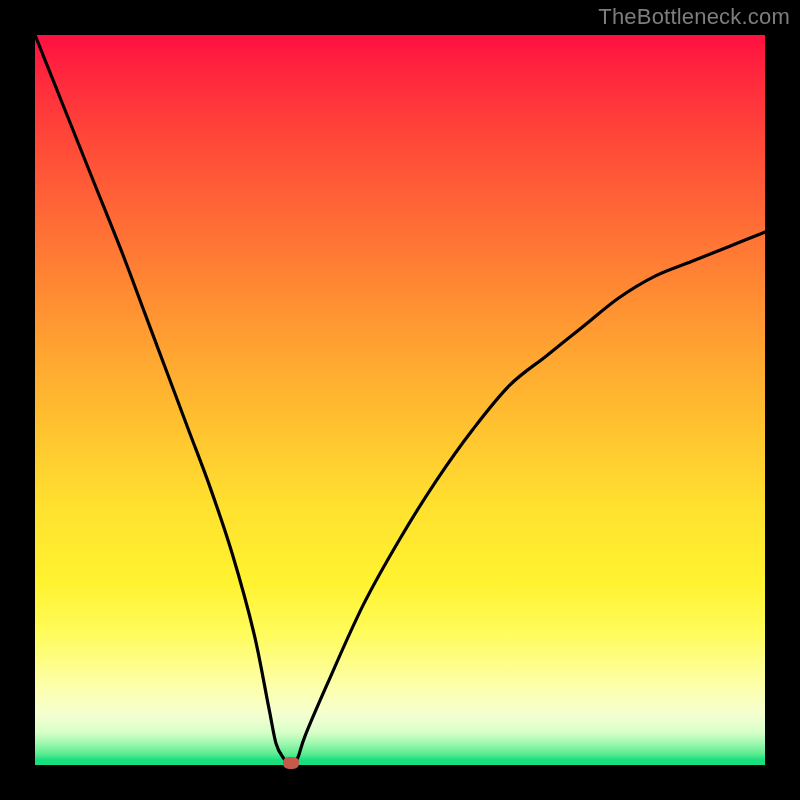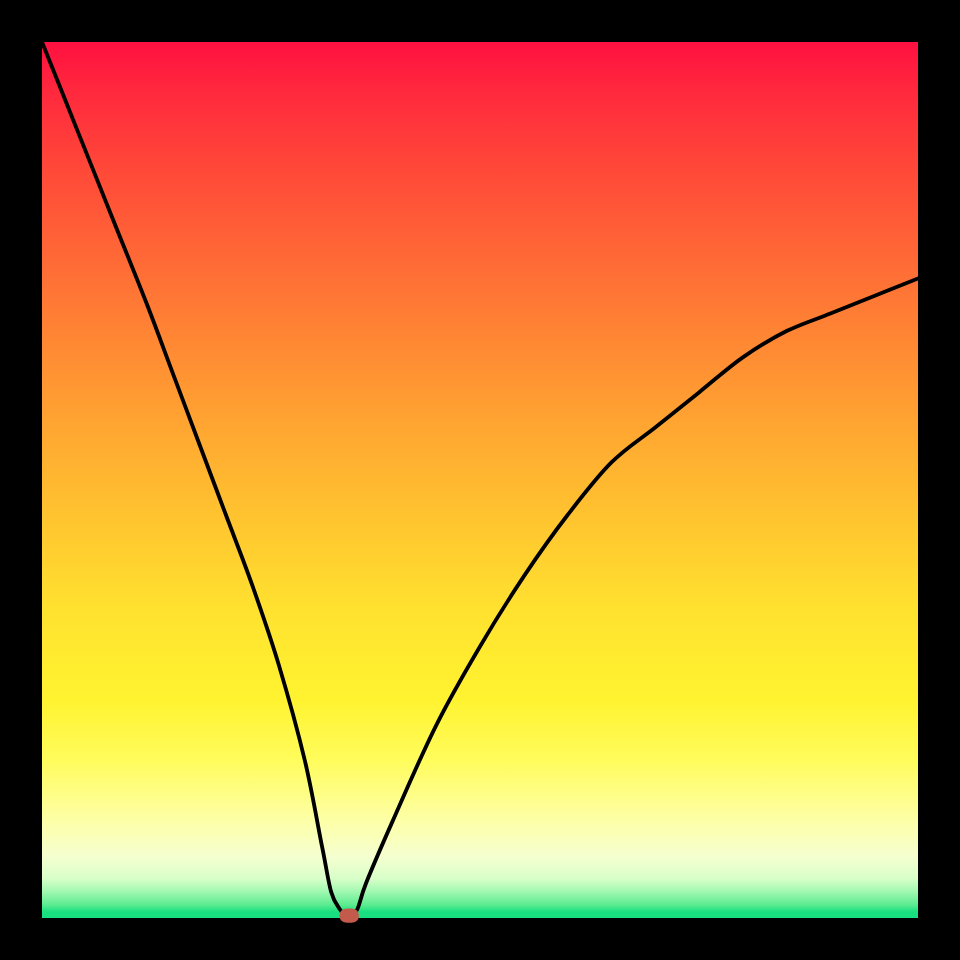--- a/index.html
+++ b/index.html
@@ -73,13 +73,14 @@
 </head>
 <body>
 
 <div class="frame">
   <div class="plot">
     <svg class="curve" viewBox="0 0 730 730" preserveAspectRatio="none">
       <path d="M 0.0 0.0 C 4.9 12.2, 19.5 48.7, 29.2 73.0 C 38.9 97.3, 48.7 121.7, 58.4 146.0 C 68.1 170.3, 79.1 197.1, 87.6 219.0 C 96.1 240.9, 102.2 257.9, 109.5 277.4 C 116.8 296.9, 124.1 316.3, 131.4 335.8 C 138.7 355.3, 146.0 374.7, 153.3 394.2 C 160.6 413.7, 167.9 431.9, 175.2 452.6 C 182.5 473.3, 189.8 494.0, 197.1 518.3 C 204.4 542.6, 212.9 573.0, 219.0 598.6 C 225.1 624.2, 229.9 653.4, 233.6 671.6 C 237.3 689.9, 238.5 699.6, 240.9 708.1 C 243.3 716.6, 245.8 719.1, 248.2 722.7 C 250.6 726.4, 253.1 730.0, 255.5 730.0 C 257.9 730.0, 260.4 727.6, 262.8 722.7 C 265.2 717.8, 265.2 713.0, 270.1 700.8 C 275.0 688.6, 282.3 671.6, 292.0 649.7 C 301.7 627.8, 316.3 593.7, 328.5 569.4 C 340.7 545.1, 352.8 524.4, 365.0 503.7 C 377.2 483.0, 389.3 463.6, 401.5 445.3 C 413.7 427.1, 425.8 410.0, 438.0 394.2 C 450.2 378.4, 462.3 362.6, 474.5 350.4 C 486.7 338.2, 498.8 330.9, 511.0 321.2 C 523.2 311.5, 535.3 301.7, 547.5 292.0 C 559.7 282.3, 571.8 271.3, 584.0 262.8 C 596.2 254.3, 608.3 247.0, 620.5 240.9 C 632.7 234.8, 644.8 231.2, 657.0 226.3 C 669.2 221.4, 681.3 216.6, 693.5 211.7 C 705.7 206.8, 723.9 199.5, 730.0 197.1" fill="none" stroke="#000000" stroke-width="3.2" stroke-linecap="round"></path>
     </svg>
     <div class="marker" style="left: 247.5px; top: 722px; background: rgb(196, 90, 76);"></div>
   </div>
+  <div class="watermark">TheBottleneck.com</div>
 </div>
 
 </body></html>

